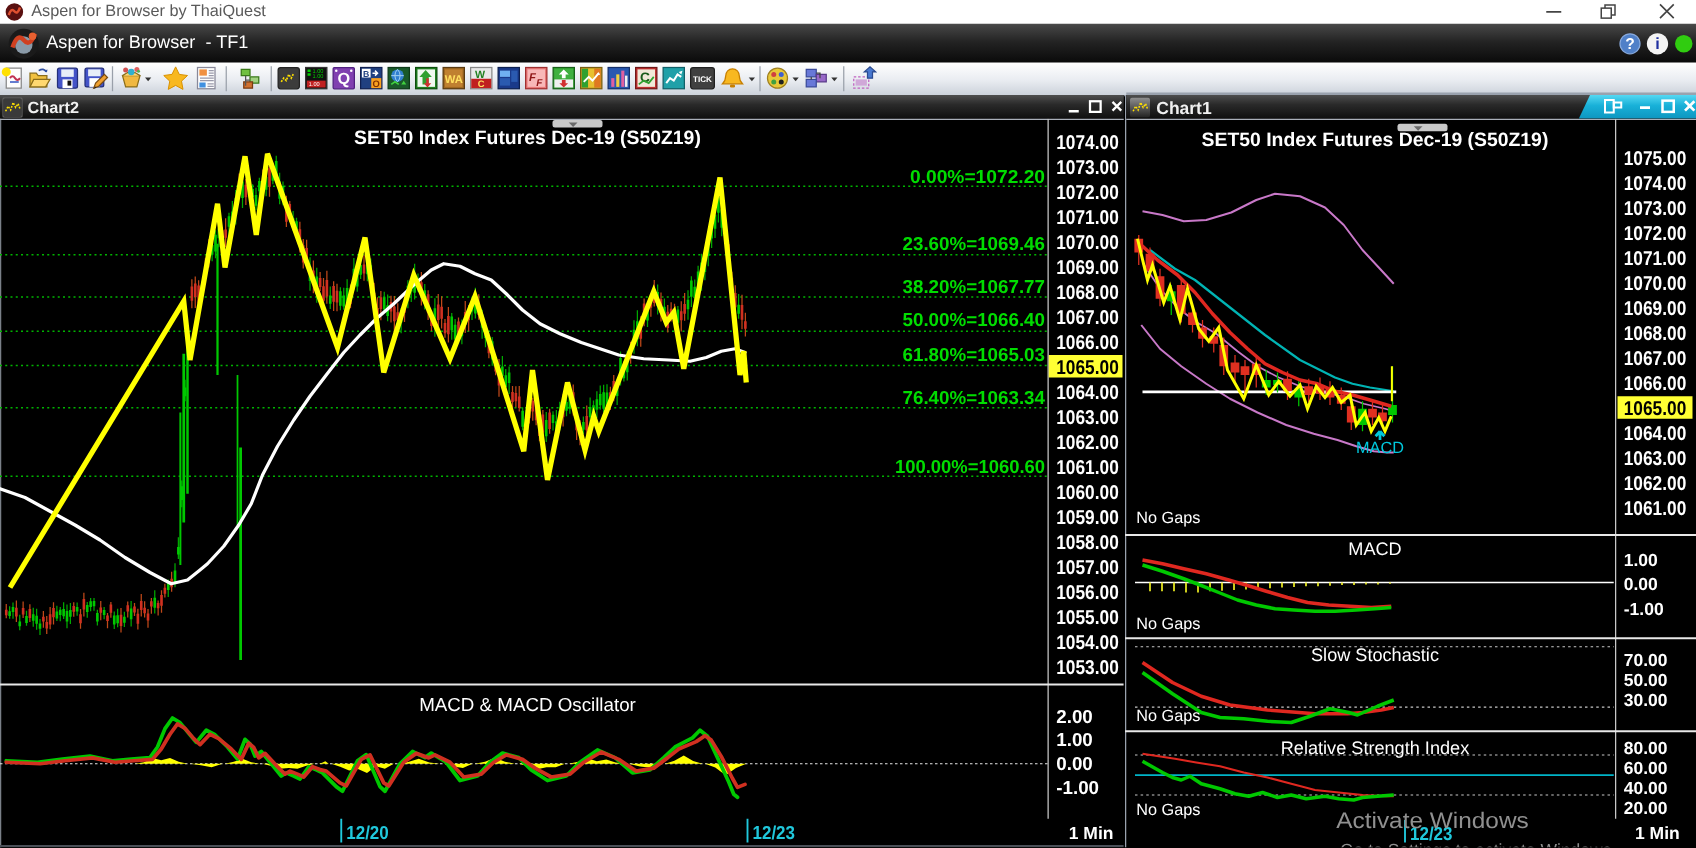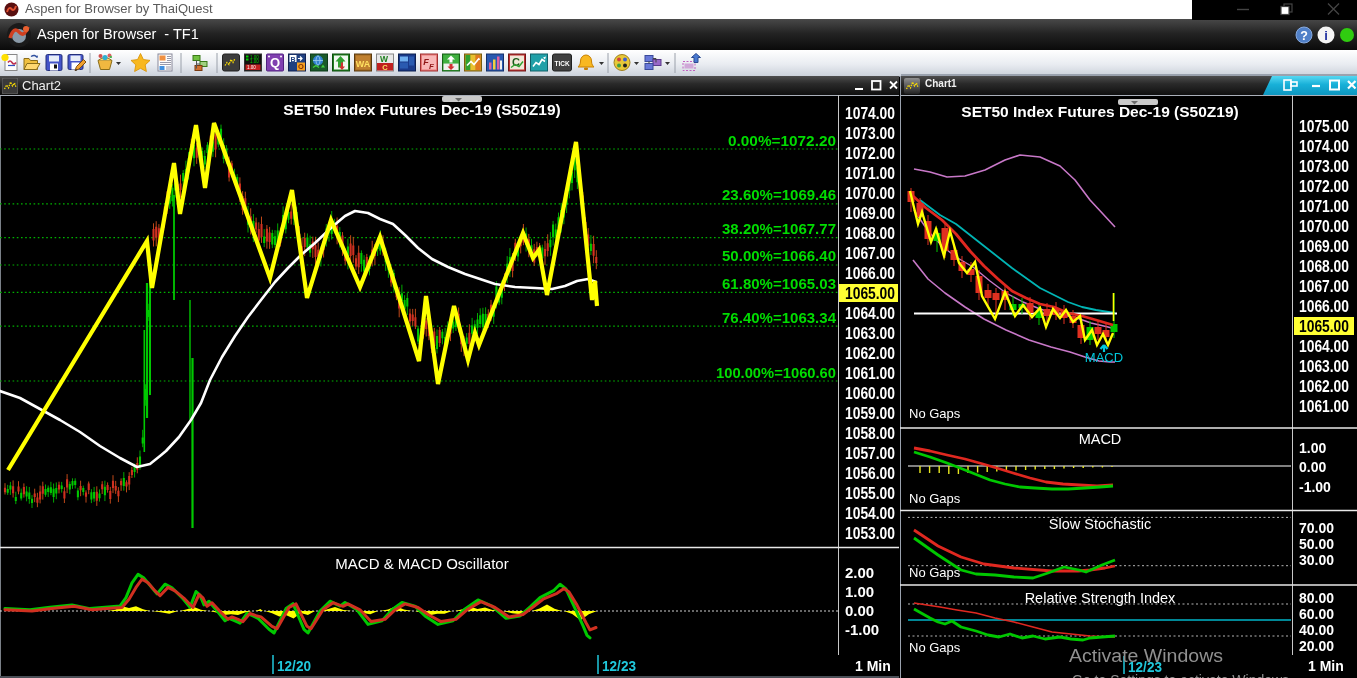--- a/index.html
+++ b/index.html
@@ -1,18 +1,18 @@
 <!DOCTYPE html>
 <html><head><meta charset="utf-8"><style>
 html,body{margin:0;padding:0;width:1357px;height:678px;overflow:hidden;background:#000}
 body{font-family:"Liberation Sans",sans-serif;position:relative}
 .abs{position:absolute}
 svg text{font-family:"Liberation Sans",sans-serif}
 </style></head><body>
-<div class="abs" style="left:0;top:0;width:1192px;height:19px;background:#ffffff;border-bottom:1px solid #4a4a4a">
+<div class="abs" style="left:0;top:0;width:1357px;height:19px;background:#ffffff;border-bottom:1px solid #4a4a4a">
 <svg class="abs" style="left:4px;top:2px" width="15" height="15">
       <circle cx="7.5" cy="7.5" r="7" fill="#5a1010"></circle>
       <path d="M3 10 q2 -6 4.5 -3 q2.5 3 4.5 -3" stroke="#e05030" stroke-width="2" fill="none"></path>
     </svg>
 <div class="abs" style="left:25px;top:1px;font-size:13px;color:#5a5a5a">Aspen for Browser by ThaiQuest</div>
 <svg class="abs" style="left:1230px;top:0" width="127" height="18">
       <path d="M7 9.5 h12" stroke="#444" stroke-width="1.4"></path>
       <rect x="54" y="4" width="8" height="8" fill="none" stroke="#444" stroke-width="1.2"></rect>
       <rect x="51" y="6.5" width="8" height="8" fill="#fff" stroke="#444" stroke-width="1.2"></rect>
       <path d="M98 3.5 l11 11 m0 -11 l-11 11" stroke="#444" stroke-width="1.3"></path>
@@ -218,21 +218,21 @@
       <path d="M12 9 v-5 h-2.5 l4.5 -4 4.5 4 H16 v5 z" fill="#4878d0" stroke="#2a4a90"></path>
     </g>
   </svg>
 <div class="abs" style="left:0;top:76px;width:899px;height:602px;background:#000">
 <div class="abs" style="left:0;top:0;width:1px;height:602px;background:#7a8088"></div>
 <div class="abs" style="left:0;top:0;width:899px;height:19px;background:linear-gradient(#4e4e4e,#2a2a2a 40%,#0f0f0f);border-bottom:1px solid #aab0ba">
 <svg class="abs" style="left:2px;top:1.5px" width="16" height="16">
         <rect width="16" height="16" rx="2" fill="#3a3a3a" stroke="#666"></rect>
         <path d="M2.5 11 l2 -4 2 3 2 -6 2 4 2 -3 1.5 4" stroke="#ffe000" stroke-width="1.2" fill="none" stroke-dasharray="1.5,1"></path>
       </svg>
-<div class="abs" style="left:22px;top:2px;font-size:13px;font-weight:normal;color:#f0f0f0">Chart2</div>
+<div class="abs" style="left:22px;top:2px;font-size:13px;font-weight:bold;color:#f0f0f0">Chart2</div>
 <svg class="abs" style="left:853px;top:3px" width="46" height="13">
         <path d="M2 10 h8" stroke="#fff" stroke-width="2"></path>
         <rect x="19" y="2" width="8.5" height="8.5" fill="none" stroke="#fff" stroke-width="1.8"></rect>
         <path d="M37 2.5 l7 7 m0 -7 l-7 7" stroke="#fff" stroke-width="1.8"></path>
       </svg>
 </div>
   </div>
 <svg class="abs" style="left:0;top:95px" width="899" height="583">
     <line x1="0" y1="54.0" x2="838" y2="54.0" stroke="#00b400" stroke-width="1.2" stroke-dasharray="1.6,2.6"></line>
     <line x1="0" y1="108.8" x2="838" y2="108.8" stroke="#00b400" stroke-width="1.2" stroke-dasharray="1.6,2.6"></line>
@@ -324,21 +324,21 @@
 <svg class="abs" style="left:3px;top:1.5px" width="16" height="16">
         <rect width="16" height="16" rx="2" fill="url(#g1)"></rect>
         <defs>
           <linearGradient id="g1" x1="0" y1="0" x2="0" y2="1">
             <stop offset="0" stop-color="#909090"></stop>
             <stop offset="1" stop-color="#222"></stop>
           </linearGradient>
         </defs>
         <path d="M2.5 11 l2 -4 2 3 2 -6 2 4 2 -3 1.5 4" stroke="#ffe000" stroke-width="1.2" fill="none" stroke-dasharray="1.5,1"></path>
       </svg>
-<div class="abs" style="left:24px;top:2px;font-size:10px;font-weight:bold;color:#f0f0f0">Chart1</div>
+<div class="abs" style="left:24px;top:2px;font-size:14px;font-weight:bold;color:#f0f0f0">Chart1</div>
 <svg class="abs" style="left:381px;top:2px" width="76" height="15">
 <rect x="2" y="2" width="7" height="10" fill="none" stroke="#fff" stroke-width="1.6"></rect>
         <rect x="9" y="4" width="6" height="4" fill="none" stroke="#fff" stroke-width="1.6"></rect>
 <path d="M30 8 h8" stroke="#fff" stroke-width="2.2"></path>
         <rect x="48" y="2.5" width="9" height="9" fill="none" stroke="#fff" stroke-width="2"></rect>
         <path d="M66 3 l7.5 7.5 m0 -7.5 l-7.5 7.5" stroke="#fff" stroke-width="2.2"></path>
 </svg>
 </div>
   </div>
 <svg class="abs" style="left:900px;top:95px" width="457" height="583">

